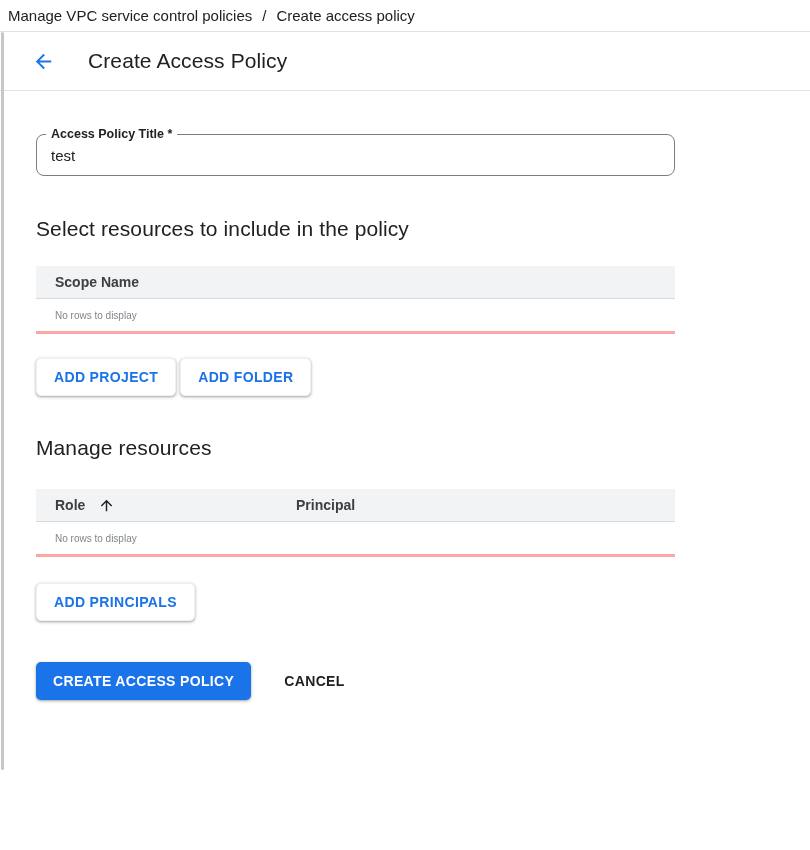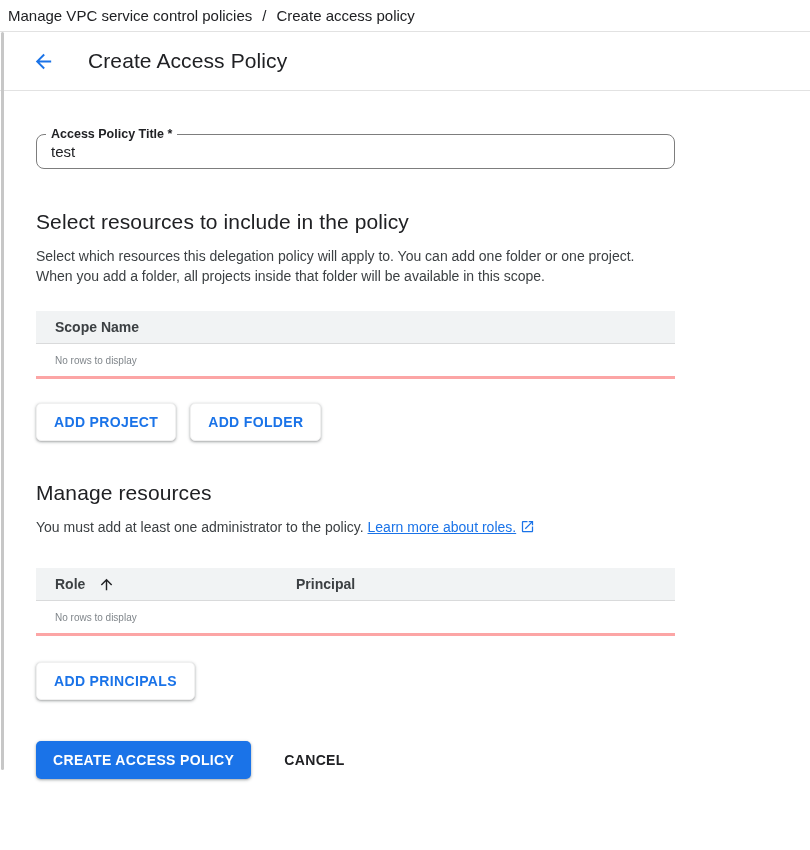--- a/index.html
+++ b/index.html
@@ -58,21 +58,21 @@
 
   .content {
     width: 639px;
     margin-left: 36px;
   }
 
   
   .field {
     position: relative;
     margin-top: 43px;
-    height: 35px;
+    height: 42px;
     border: 1px solid #7d7d7d;
     border-radius: 8px;
     background: #fff;
   }
   .field-label {
     position: absolute;
     top: -8px; left: 9px;
     background: #fff;
     padding: 0 5px;
     font-size: 12.5px;
@@ -132,21 +132,21 @@
   .sort-icon { margin-left: 13px; display: inline-flex; }
   .dt-empty {
     height: 35px;
     display: flex; align-items: center;
     padding-left: 19px;
     font-size: 10px;
     color: #80868b;
     border-bottom: 3px solid #fca5a5;
   }
 
-  .btn-row { margin-top: 24px; display: flex; gap: 14px; }
+  .btn-row { margin-top: 24px; display: flex; gap: 4px; }
   .btn {
     font-family: "Liberation Sans", sans-serif;
     font-size: 14px;
     font-weight: bold;
     letter-spacing: 0.35px;
     border-radius: 5px;
     height: 38px;
     padding: 0 17px;
     cursor: pointer;
     display: inline-flex; align-items: center; justify-content: center;
@@ -196,43 +196,34 @@
 </div>
 
 <div class="content">
 
   <div class="field">
     <span class="field-label">Access Policy Title *</span>
     <input class="field-input" type="text" value="test" style="">
   </div>
 
   <h2 class="section-heading">Select resources to include in the policy</h2>
-  <p class="section-desc">Select which resources this delegation policy will apply to. You can add one folder or one project. When you add a folder, all projects inside that folder will be available in this scope.</p>
 
   <div class="data-table">
     <div class="dt-header">
       <span class="dt-col">Scope Name</span>
     </div>
     <div class="dt-empty">No rows to display</div>
   </div>
 
   <div class="btn-row">
     <button class="btn btn-outlined">ADD PROJECT</button>
     <button class="btn btn-outlined">ADD FOLDER</button>
   </div>
 
   <h2 class="section-heading" style="margin-top:40px;">Manage resources</h2>
-  <p class="section-desc">
-    <span>You must add at least one administrator to the policy.</span>
-    <span class="link-wrap">
-      <a href="#">Learn more about roles.</a><span class="ext-icon"><svg viewBox="0 0 24 24" width="15" height="15" fill="#1a73e8">
-            <path d="M19 19H5V5h7V3H5c-1.11 0-2 .9-2 2v14c0 1.1.89 2 2 2h14c1.1 0 2-.9 2-2v-7h-2v7zM14 3v2h3.59l-9.83 9.83 1.41 1.41L19 6.41V10h2V3h-7z"></path>
-          </svg></span>
-    </span>
-  </p>
 
   <div class="data-table" style="margin-top:29px;">
     <div class="dt-header">
       <span class="dt-col dt-col-role">
         <span>Role</span>
         <span class="sort-icon">
           <svg viewBox="0 0 24 24" width="17" height="17" fill="#202124">
               <path d="M4 12l1.41 1.41L11 7.83V20h2V7.83l5.58 5.59L20 12l-8-8-8 8z"></path>
             </svg>
         </span>

